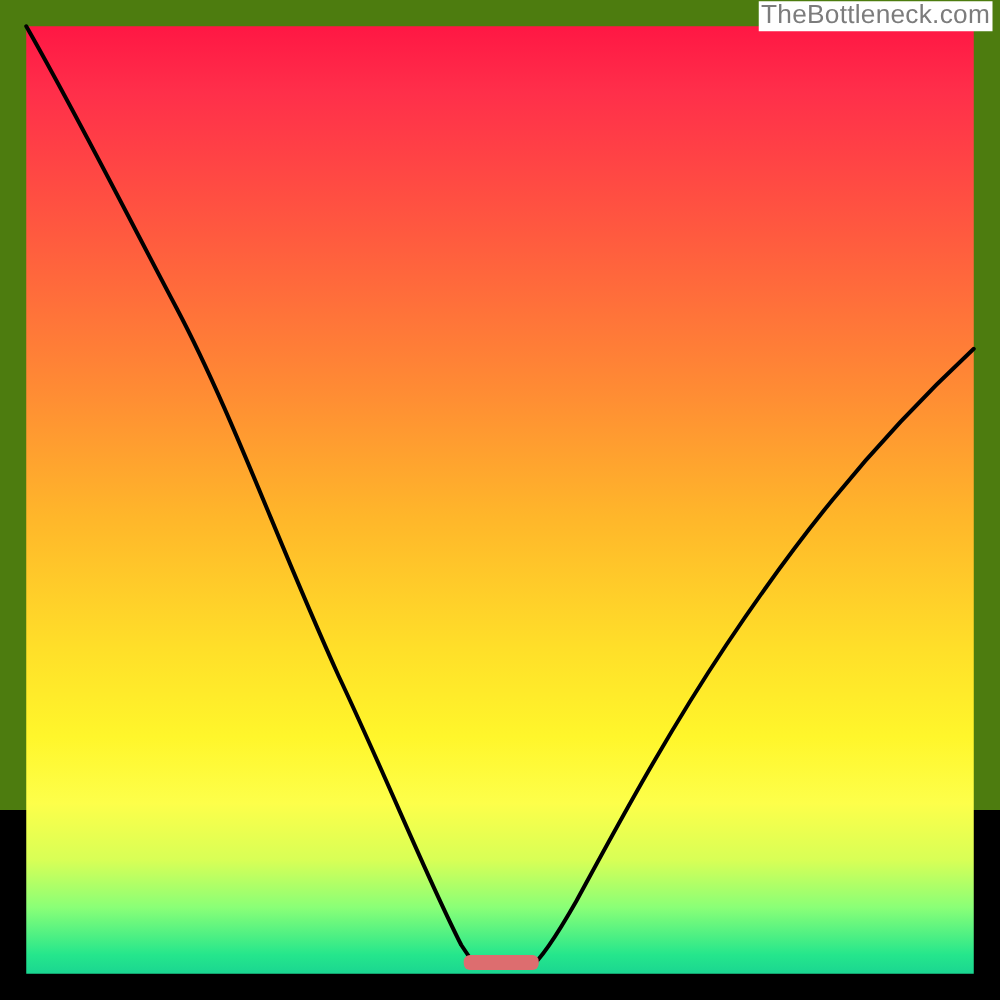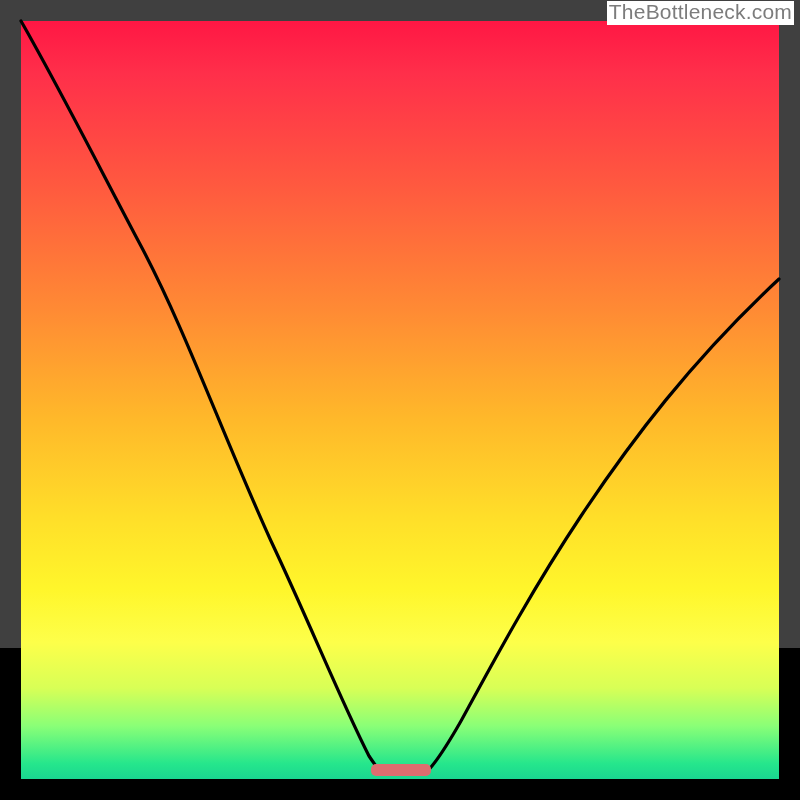--- a/index.html
+++ b/index.html
@@ -8,21 +8,21 @@
     width: 800px;
     height: 800px;
     overflow: hidden;
     background: #000;
     font-family: Arial, Helvetica, sans-serif;
   }
   .frame {
     position: relative;
     width: 800px;
     height: 648px;
-    background: #404040;
+    background: #4d7c0f;
   }
   .plot-area {
     position: absolute;
     left: 21px;
     top: 21px;
     width: 758px;
     height: 758px;
     
     background: linear-gradient(
       to bottom,

